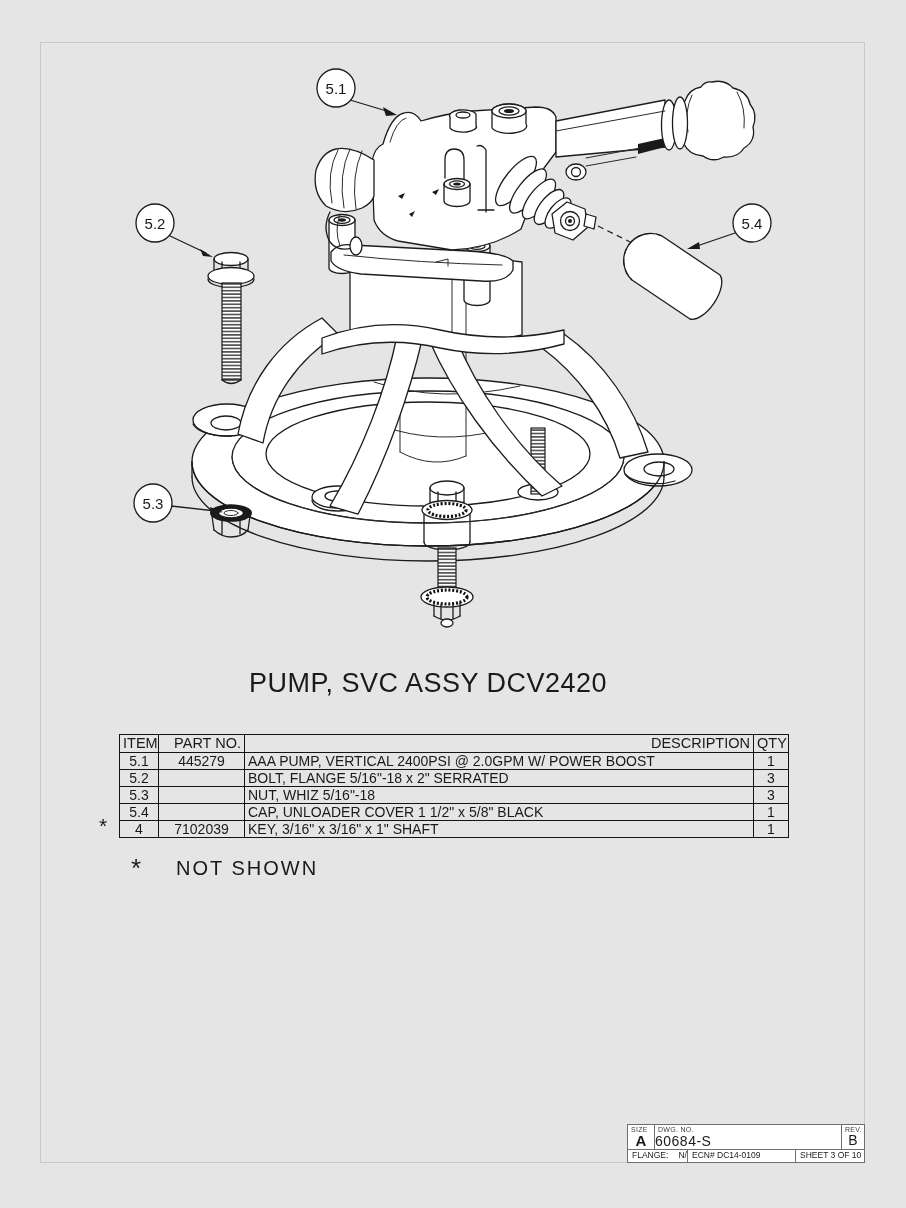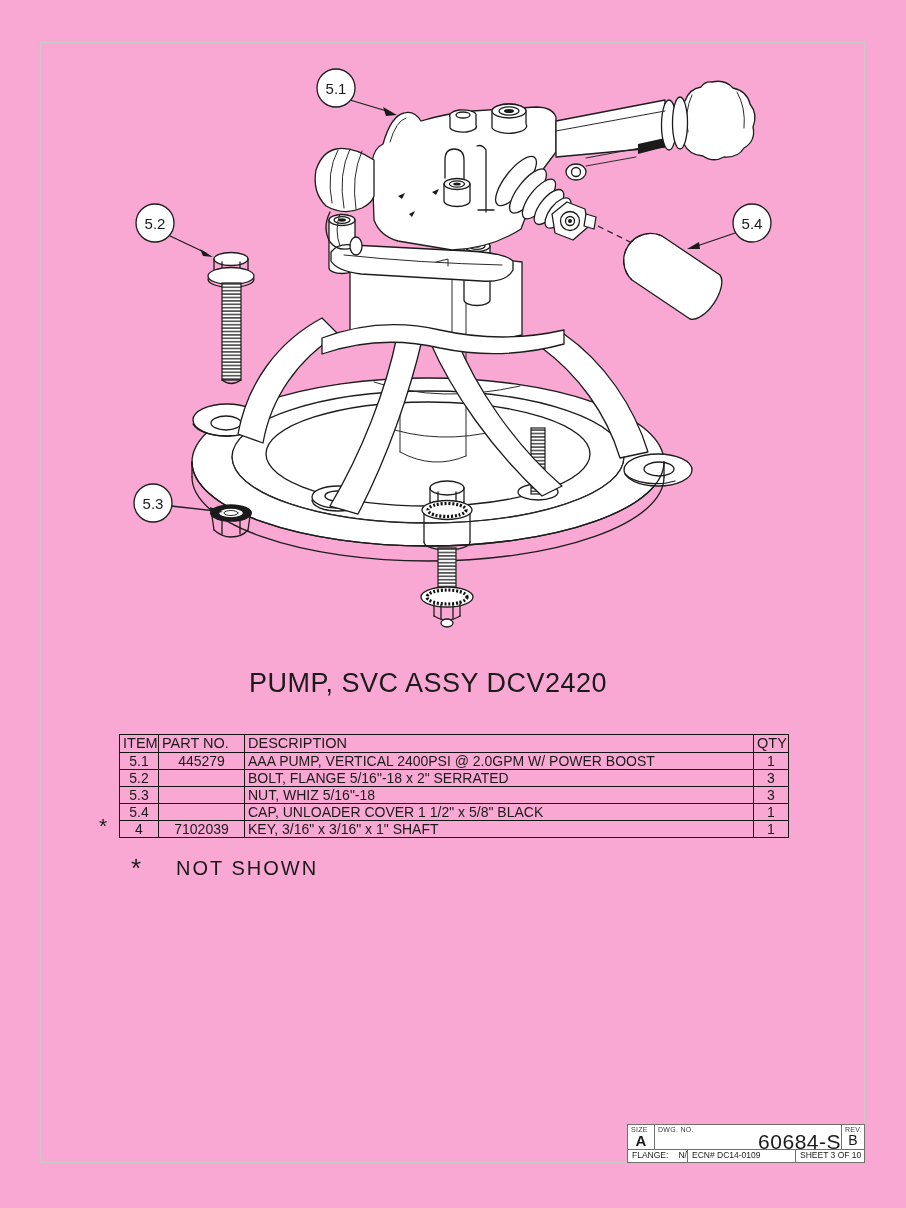--- a/index.html
+++ b/index.html
@@ -1,50 +1,50 @@
 <!DOCTYPE html>
 <html><head>
 <meta charset="utf-8">
 <style>
   html,body{margin:0;padding:0;background:#fff;}
-  .page{position:relative;width:906px;height:1208px;background:#f9a8d4;overflow:hidden;
+  .page{position:relative;width:906px;height:1208px;background:#e5e5e5;overflow:hidden;
         font-family:"Liberation Sans",sans-serif;color:#1a1a1a;}
   .sheet-border{position:absolute;left:40px;top:42px;width:825px;height:1121px;
         border:1.5px solid #c9c9c9;box-sizing:border-box;}
   svg.drawing{position:absolute;left:0;top:0;}
   svg .s{stroke:#1c1c1c;fill:none;stroke-width:1.3;stroke-linecap:round;stroke-linejoin:round;}
   svg .sf{stroke:#1c1c1c;fill:#ffffff;stroke-width:1.3;stroke-linecap:round;stroke-linejoin:round;}
   svg .sl{stroke:#2a2a2a;fill:none;stroke-width:1;stroke-linecap:round;}
   svg .fd{fill:#1a1a1a;stroke:none;}
   svg .dash{stroke:#1c1c1c;fill:none;stroke-width:1.2;stroke-dasharray:6 4.5;}
   svg .ser{stroke:#111;fill:none;stroke-width:3.2;stroke-dasharray:2 1.8;}
   svg text{font-family:"Liberation Sans",sans-serif;font-size:15px;fill:#1a1a1a;}
   .title-wrap{position:absolute;left:117px;top:670px;width:622px;text-align:center;
         font-size:27px;line-height:27.5px;letter-spacing:.5px;white-space:nowrap;}
   table.parts{position:absolute;left:119px;top:734px;width:669px;border-collapse:collapse;
         table-layout:fixed;font-size:14px;}
   table.parts th,table.parts td{border:1.5px solid #141414;padding:0 3px;height:16px;
         line-height:15px;white-space:nowrap;overflow:hidden;font-weight:normal;}
-  table.parts th{height:17px;font-size:14.5px;text-align:left;}
+  table.parts th{height:17px;font-size:14.5px;text-align:right;}
   .c-center{text-align:center;}
   .c-left{text-align:left;margin-top:44px;}
   .row-asterisk{position:absolute;left:99px;top:814px;font-size:21px;}
   .footnote{position:absolute;left:131px;top:853px;white-space:nowrap;}
   .footnote .fn-marker{font-size:26px;display:inline-block;width:45px;vertical-align:-2px;}
   .footnote .fn-text{font-size:20px;letter-spacing:2px;}
   .title-block{position:absolute;left:627px;top:1124px;width:238px;height:39px;
         border:1px solid #6f6f6f;box-sizing:border-box;background:#fff;}
   .tb-row1{display:grid;grid-template-columns:26px 1fr 23px;height:25px;
         border-bottom:1px solid #6f6f6f;box-sizing:border-box;}
   .tb-row2{display:grid;grid-template-columns:59px 108px 1fr;height:12px;box-sizing:border-box;}
   .tb-cell{box-sizing:border-box;overflow:hidden;}
   .tb-cell+.tb-cell{border-left:1px solid #6f6f6f;}
   .tb-label{font-size:7px;color:#3d3d3d;letter-spacing:.3px;line-height:8px;padding:1px 0 0 3px;}
   .tb-size-value{font-size:15px;font-weight:700;text-align:center;line-height:14px;}
-  .tb-dwg-value{font-size:21px;text-align:right;line-height:15px;letter-spacing:.5px;}
+  .tb-dwg-value{font-size:14px;text-align:left;line-height:15px;letter-spacing:.5px;}
   .tb-rev-value{font-size:14px;text-align:center;line-height:13px;}
   .tb-small{font-size:8.5px;line-height:11px;padding-left:4px;white-space:nowrap;}
   .tb-small .val{margin-left:10px;}
 </style>
 </head>
 <body>
 
 <div class="page">
   <div class="sheet-border"></div>
 

